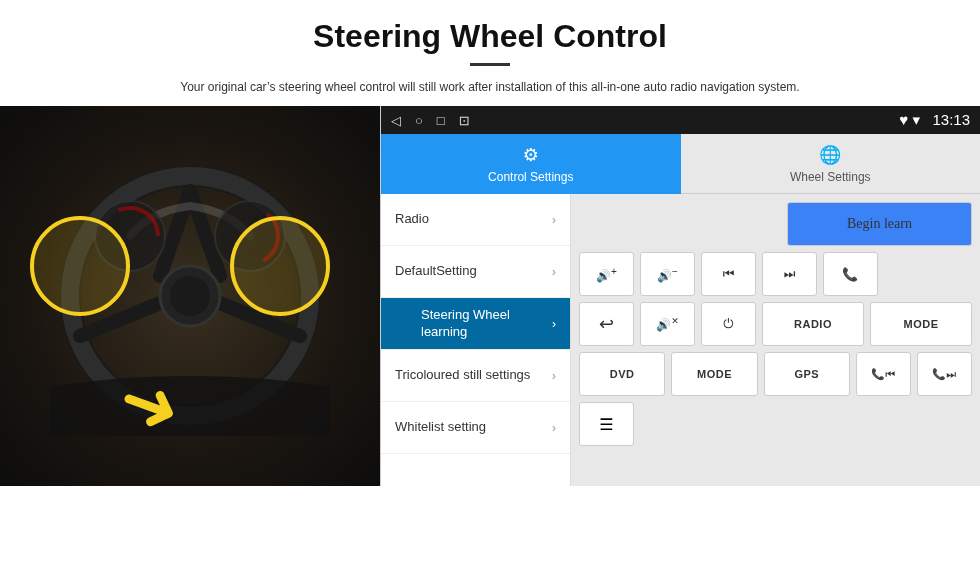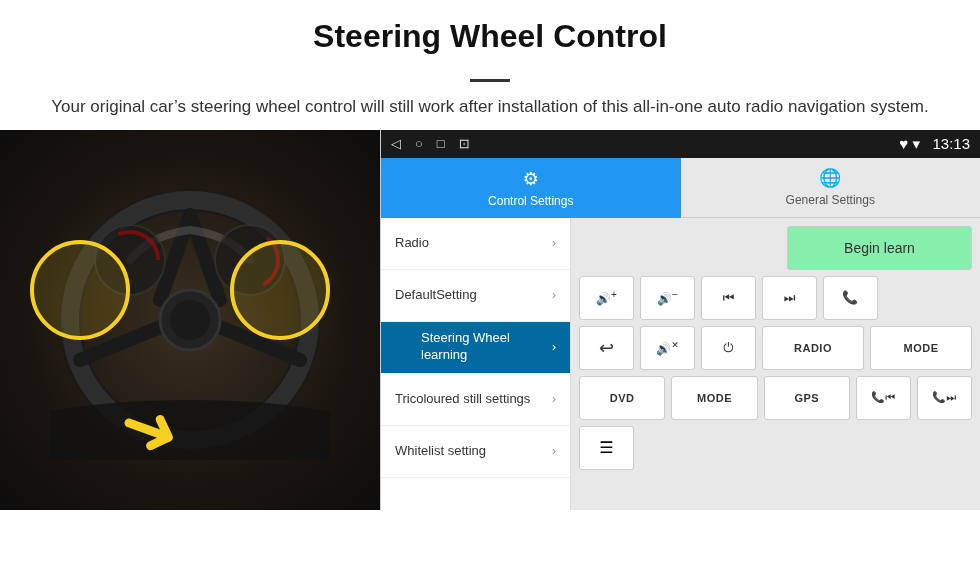--- a/index.html
+++ b/index.html
@@ -13,32 +13,32 @@
 
     .page-header {
       text-align: center;
       padding: 18px 40px 10px;
     }
 
     .page-title {
       font-size: 32px;
       font-weight: 900;
       color: #111;
-      margin-bottom: 24px;
+      margin-bottom: 8px;
     }
 
     .title-divider {
       width: 40px;
       height: 3px;
       background: #333;
       margin: 0 auto 12px;
     }
 
     .page-subtitle {
-      font-size: 17px;
+      font-size: 12px;
       color: #333;
       line-height: 1.5;
     }
 
     .content-area {
       display: flex;
       width: 980px;
       height: 380px;
     }
 
@@ -233,29 +233,30 @@
 
     .begin-learn-spacer {
       flex: 1;
       height: 44px;
       background: #e8e8e8;
     }
 
     .begin-learn-btn {
       width: 185px;
       height: 44px;
-      background: #86efac;
+      background: #3b82f6;
       border: 1px solid #ccc;
       border-radius: 3px;
       font-size: 14px;
       color: #333;
       display: flex;
       align-items: center;
       justify-content: center;
       cursor: pointer;
+      font-family: Liberation Serif, serif;
     }
 
     .controls-row {
       display: flex;
       gap: 6px;
     }
 
     .ctrl-btn {
       background: #fff;
       border: 1px solid #ccc;
@@ -362,21 +363,21 @@
         </div>
       </div>
 
       <div class="tab-bar">
         <div class="tab-item active">
           <span class="tab-icon">⚙</span>
           <span>Control Settings</span>
         </div>
         <div class="tab-item">
           <span class="tab-icon">🌐</span>
-          <span>General Settings</span>
+          <span>Wheel Settings</span>
         </div>
       </div>
 
       <div class="main-content">
 
         <div class="menu-panel">
           <div class="menu-item">
             <span class="menu-item-text">Radio</span>
             <span class="chevron">›</span>
           </div>

